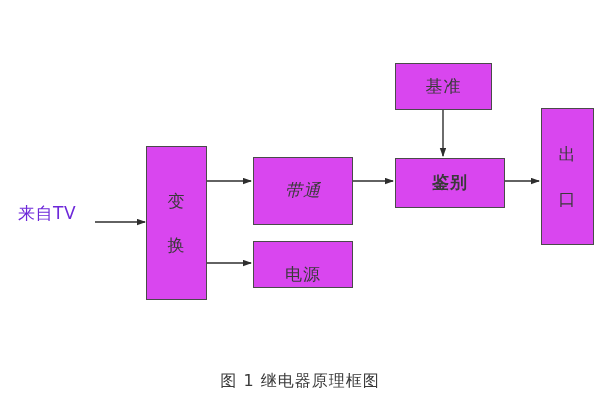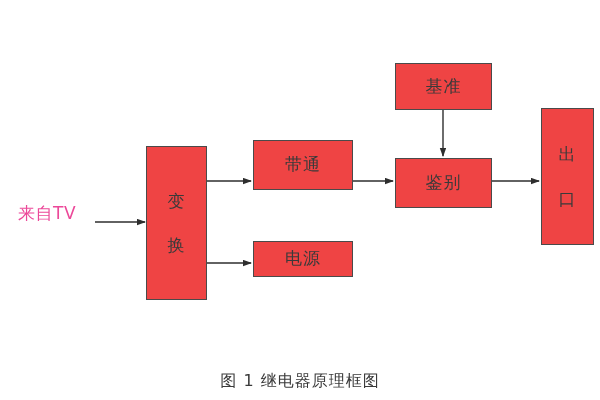--- a/index.html
+++ b/index.html
@@ -12,21 +12,21 @@
     width: 600px;
     height: 400px;
     background: #ffffff;
     overflow: hidden;
     font-family: "DejaVu Sans", "Liberation Sans", sans-serif;
   }
   .node {
     position: absolute;
     box-sizing: border-box;
     border: 1.5px solid #4a4a4a;
-    background: #ef4444;
+    background: #d946ef;
     display: flex;
     align-items: center;
     justify-content: center;
     color: #333333;
   }
   .node-label {
     font-size: 17px;
     line-height: 1.5;
     color: #3a3a3a;
     letter-spacing: 1px;
@@ -35,21 +35,21 @@
   }
   .node-vert {
     flex-direction: column;
   }
   .node-vert .node-label {
     line-height: 2.6;
   }
   .free-text {
     position: absolute;
     font-size: 17px;
-    color: #ec4899;
+    color: #6d28d9;
     white-space: nowrap;
     letter-spacing: 0.5px;
   }
   .caption {
     position: absolute;
     width: 100%;
     text-align: center;
     font-size: 16px;
     color: #3a3a3a;
     letter-spacing: 1px;
@@ -89,33 +89,33 @@
     <line x1="492" y1="181" x2="539" y2="181" stroke="#2e2e2e" stroke-width="1.4" marker-end="url(#ah)"></line>
   </svg>
 
   <div class="free-text" style="left:18px; top:202px;">来自TV</div>
 
   <div class="node node-vert" style="left:146px; top:146px; width:61px; height:154px;">
     <span class="node-label">变
 换</span>
   </div>
 
-  <div class="node" style="left:253px; top:140px; width:100px; height:50px;">
+  <div class="node" style="left:253px; top:157px; width:100px; height:68px;font-style:italic;">
     <span class="node-label">带通</span>
   </div>
 
-  <div class="node" style="left:253px; top:241px; width:100px; height:36px;">
+  <div class="node" style="left:253px; top:241px; width:100px; height:47px;align-items:flex-end;">
     <span class="node-label">电源</span>
   </div>
 
   <div class="node" style="left:395px; top:63px; width:97px; height:47px;">
     <span class="node-label">基准</span>
   </div>
 
-  <div class="node" style="left:395px; top:158px; width:97px; height:50px;">
+  <div class="node" style="left:395px; top:158px; width:110px; height:50px;font-weight:bold;">
     <span class="node-label">鉴别</span>
   </div>
 
   <div class="node node-vert" style="left:541px; top:108px; width:53px; height:137px;">
     <span class="node-label">出</span>
     <span class="node-label">口</span>
   </div>
 
   <div class="caption" style="top:330px;">图 1  继电器原理框图</div>
 

